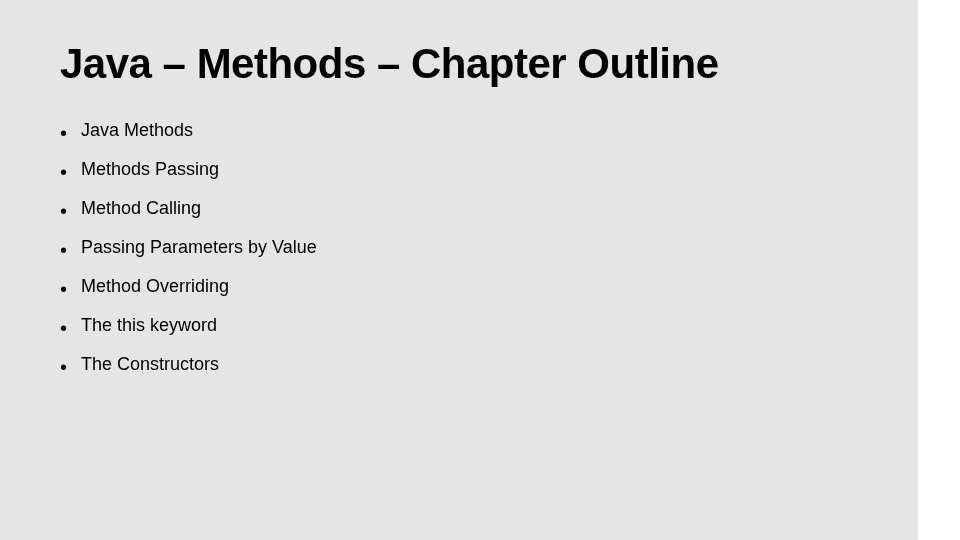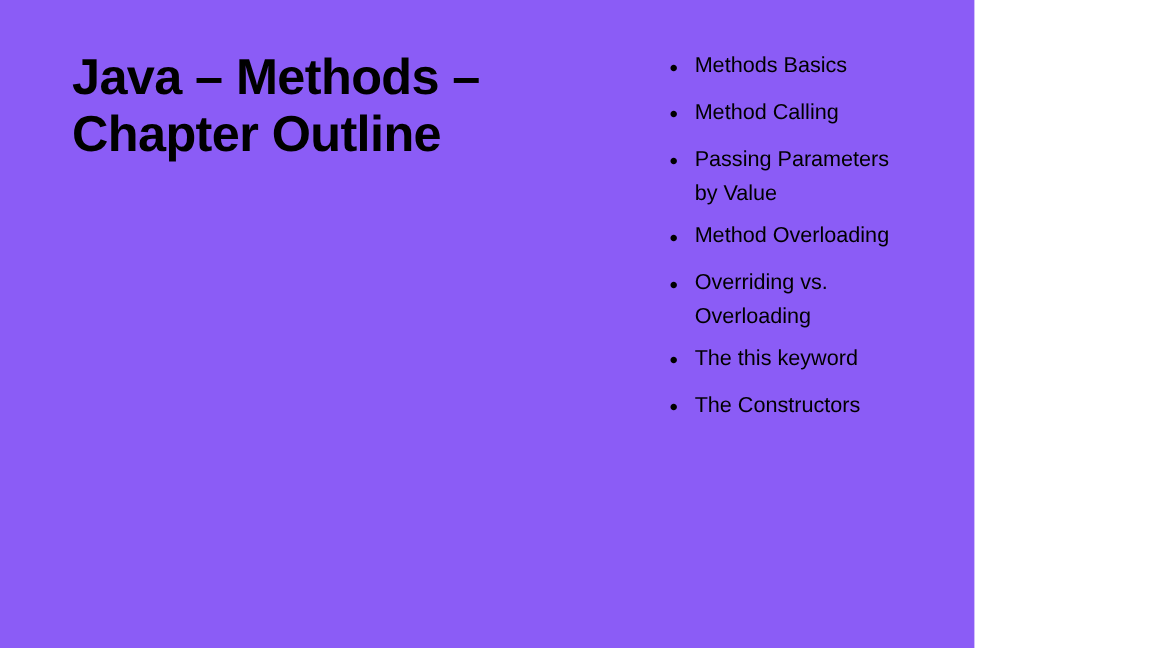--- a/index.html
+++ b/index.html
@@ -10,26 +10,26 @@
 
     body {
       width: 960px;
       height: 540px;
       background-color: #ffffff;
       font-family: 'Arial', sans-serif;
       overflow: hidden;
     }
 
     .slide {
-      width: 812px;
+      width: 918px;
       height: 540px;
       padding: 40px 60px;
       display: flex;
-      flex-direction: row;
-      background: #8b5cf6;
+      flex-direction: column;
+      background: #e5e5e5;
     }
 
     .title {
       font-size: 42px;
       font-weight: 900;
       color: #000000;
       margin-bottom: 28px;
       letter-spacing: -0.5px;
       font-family: 'Arial Black', 'Arial', sans-serif;
     }
@@ -61,34 +61,34 @@
       font-size: 18px;
       color: #000000;
     }
   </style>
 </head>
 <body>
 
 <div class="slide">
   <h1 class="title">Java – Methods – Chapter Outline</h1>
   <ul class="bullet-list">
+  <li>
+        <span class="bullet-text">Java Methods</span>
+      </li>
       <li>
-        <span class="bullet-text">Methods Basics</span>
+        <span class="bullet-text">Methods Passing</span>
       </li>
       <li>
         <span class="bullet-text">Method Calling</span>
       </li>
       <li>
         <span class="bullet-text">Passing Parameters by Value</span>
       </li>
       <li>
-        <span class="bullet-text">Method Overloading</span>
-      </li>
-      <li>
-        <span class="bullet-text">Overriding vs. Overloading</span>
+        <span class="bullet-text">Method Overriding</span>
       </li>
       <li>
         <span class="bullet-text">The this keyword</span>
       </li>
       <li>
         <span class="bullet-text">The Constructors</span>
       </li>
     </ul>
 </div>
 

